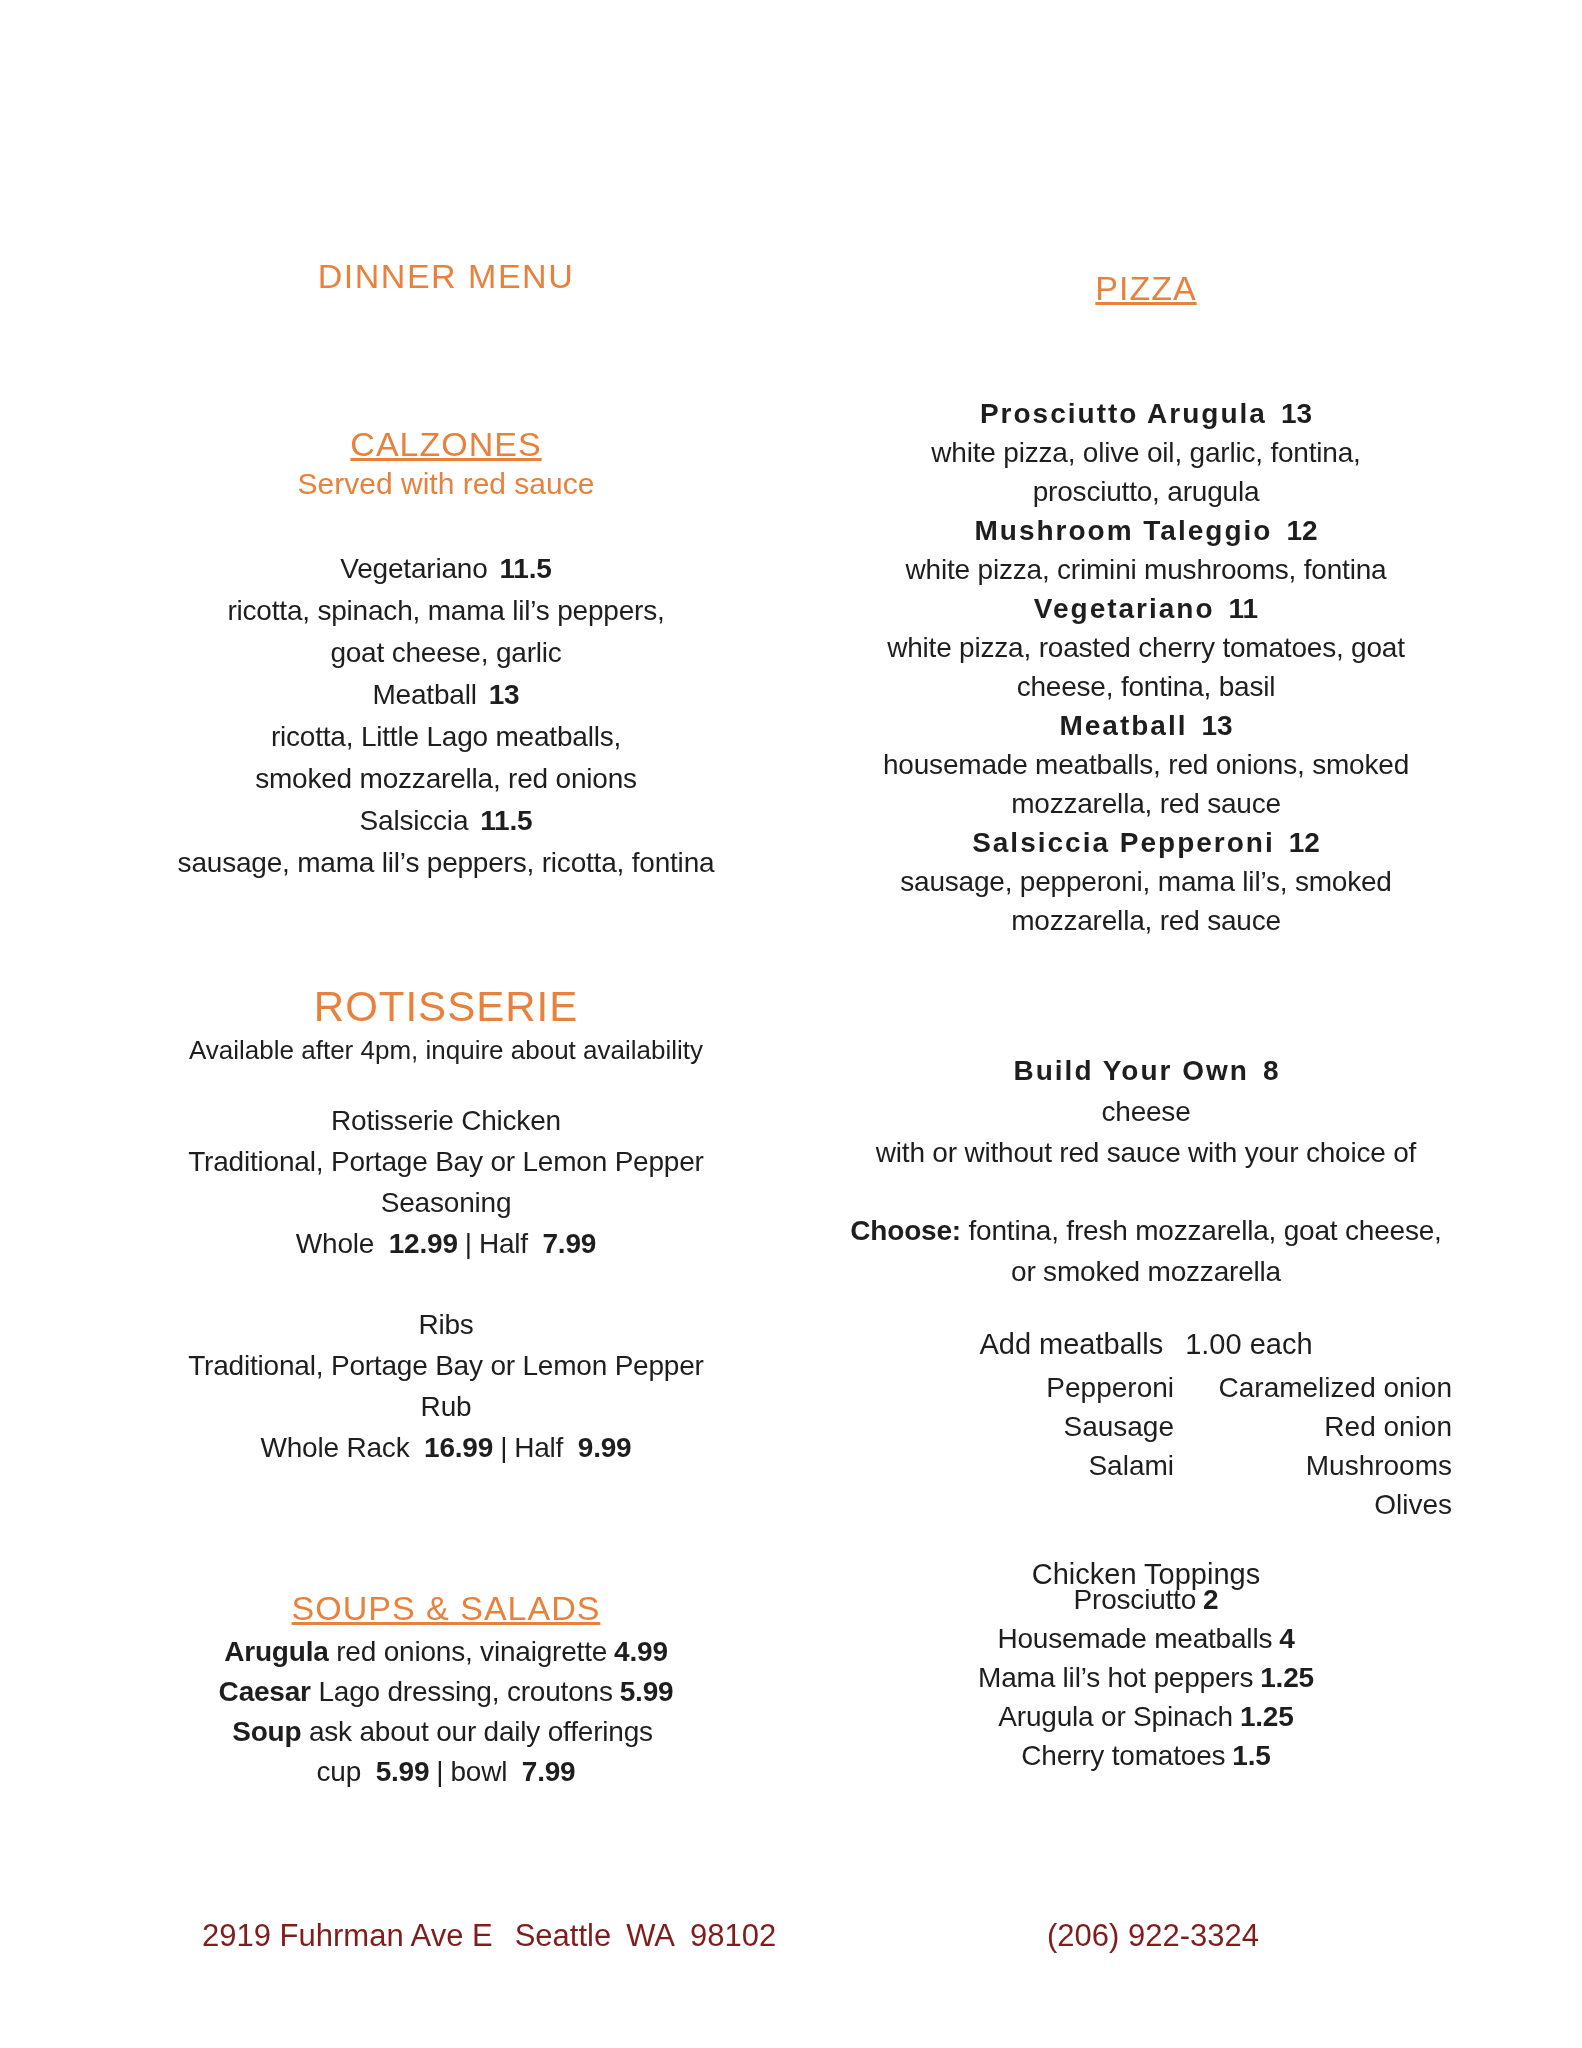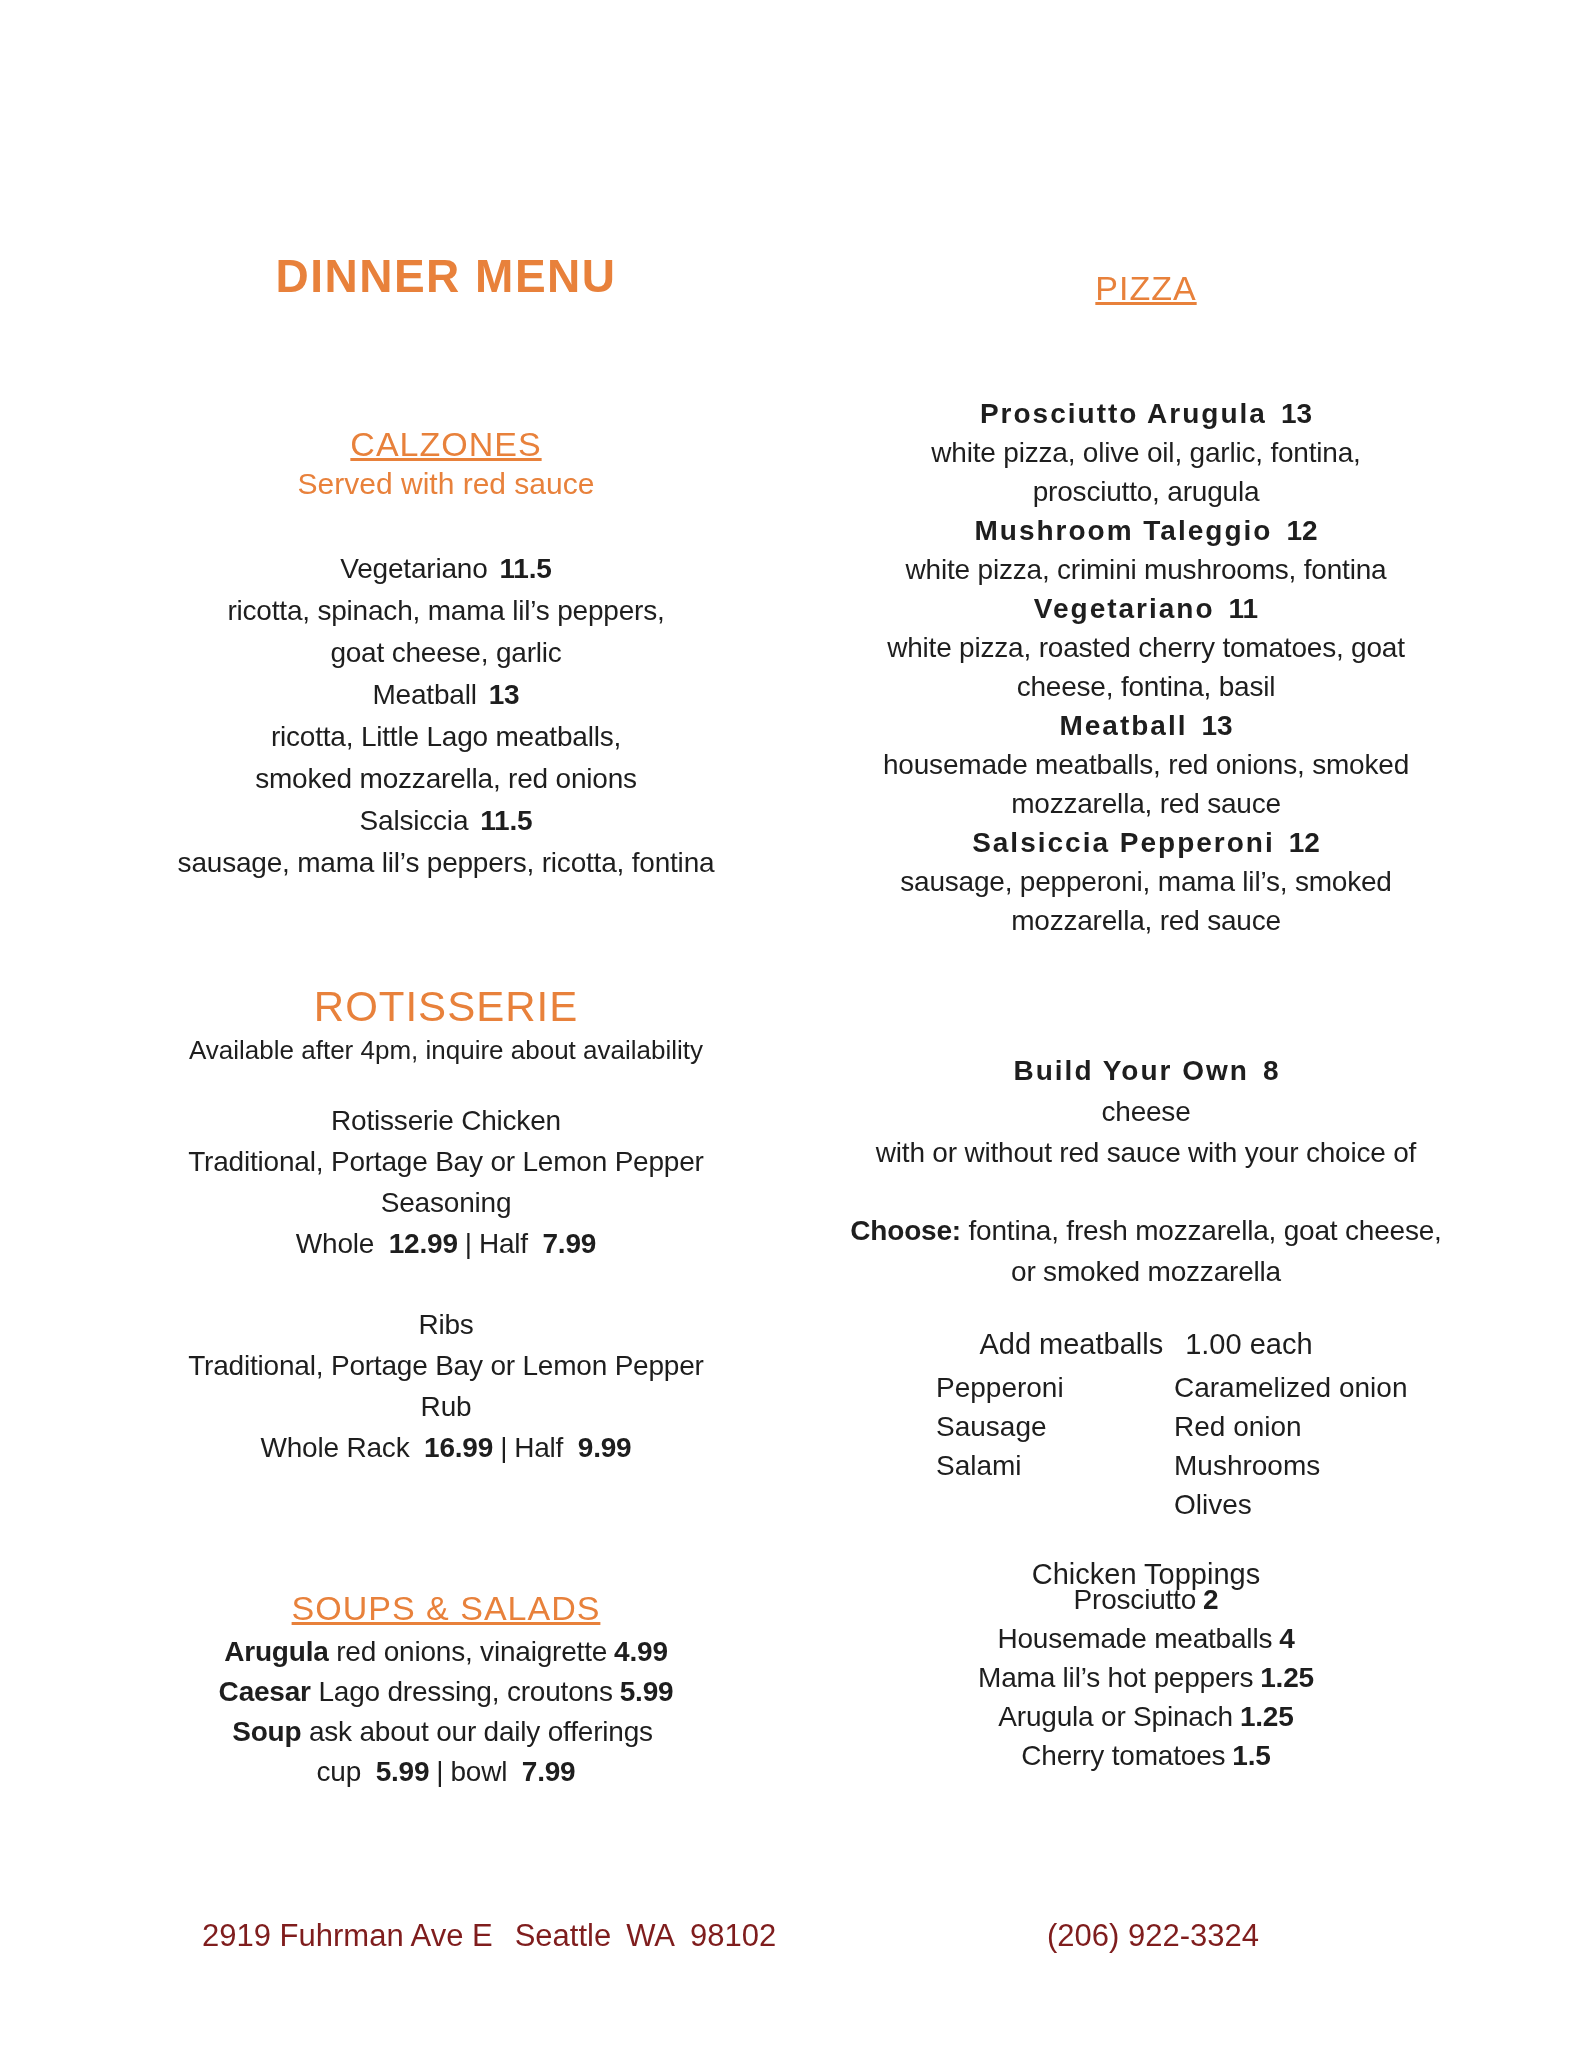--- a/index.html
+++ b/index.html
@@ -11,41 +11,41 @@
     font-family: "Liberation Sans", sans-serif;
     color: #1e1e1e;
     overflow: hidden;
   }
   .col { position:absolute; top:0; height:100%; }
   .col-left  { left: 140px; width: 612px; }
   .col-right { left: 840px; width: 612px; }
   .blk { position:absolute; left:0; right:0; text-align:center; }
   .line { white-space: nowrap; }
   .accent { color: #E8813B; }
-  .menu-title { font-size:46px; line-height:40px; letter-spacing:1.5px; font-weight:700; }
+  .menu-title { font-size:34px; line-height:40px; letter-spacing:1.5px; font-weight:400; }
   .sec-head   { font-size:34px; line-height:40px; letter-spacing:1px; font-weight:400;text-decoration:underline; }
   .sub-head   { font-size:30px; line-height:40px; font-weight:400; }
   .rot-head   { font-size:42px; line-height:46px; letter-spacing:1px; font-weight:400; }
   .note       { font-size:26px; line-height:36px; font-weight:400; }
   .body-lines { font-size:28px; font-weight:400; letter-spacing:-0.2px; }
   .lh42 .line { line-height:42px; }
   .lh41 .line { line-height:41px; }
   .lh40 .line { line-height:40px; }
   .lh39 .line { line-height:39px; }
   .item-name { font-weight:400; }
   .bold { font-weight:700; }
   .price { font-weight:700; margin-left:12px; }
   .pz-name { font-weight:700; letter-spacing:2px; }
   .pz-price { font-weight:700; margin-left:14px; letter-spacing:0; }
   .divider { font-weight:400; margin:0 7px; }
   .p-gap { font-weight:700; margin-left:7px; }
   .top-head { font-size:29px; line-height:40px; font-weight:400; }
   .top-price { margin-left:22px; }
   .toppings { font-size:28px; }
-  .toppings .row { display:flex; text-align:left; line-height:39px; }
+  .toppings .row { display:flex; text-align:right; line-height:39px; }
   .toppings .c1 { margin-left:96px; width:238px; }
   .toppings .c2 { flex:1; }
   .prem-head { font-size:29px; line-height:40px; font-weight:400; }
   .footer-text { position:absolute; font-size:31px; line-height:40px; color:#7f1d1d; white-space:nowrap; }
   .addr-part { display:inline-block; }
   .gap-lg { margin-right:22px; }
   .gap-md { margin-right:15px; }
 </style>
 </head>
 <body>

